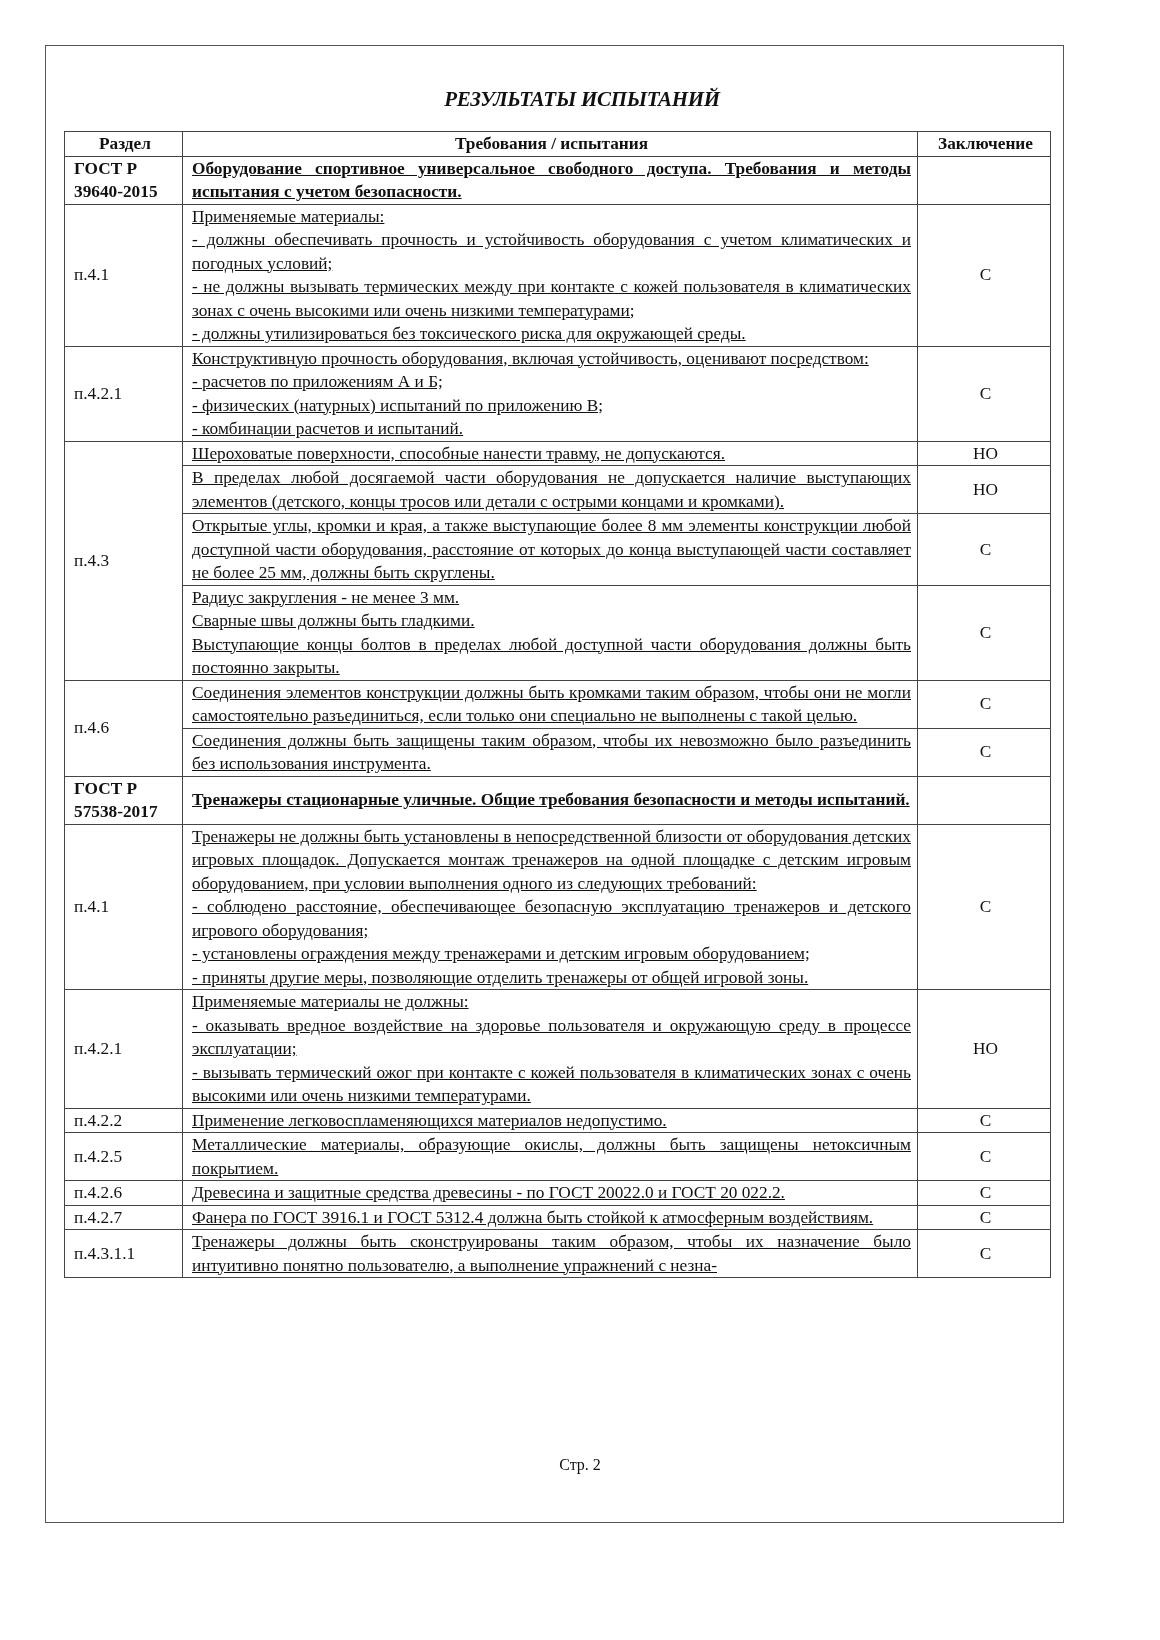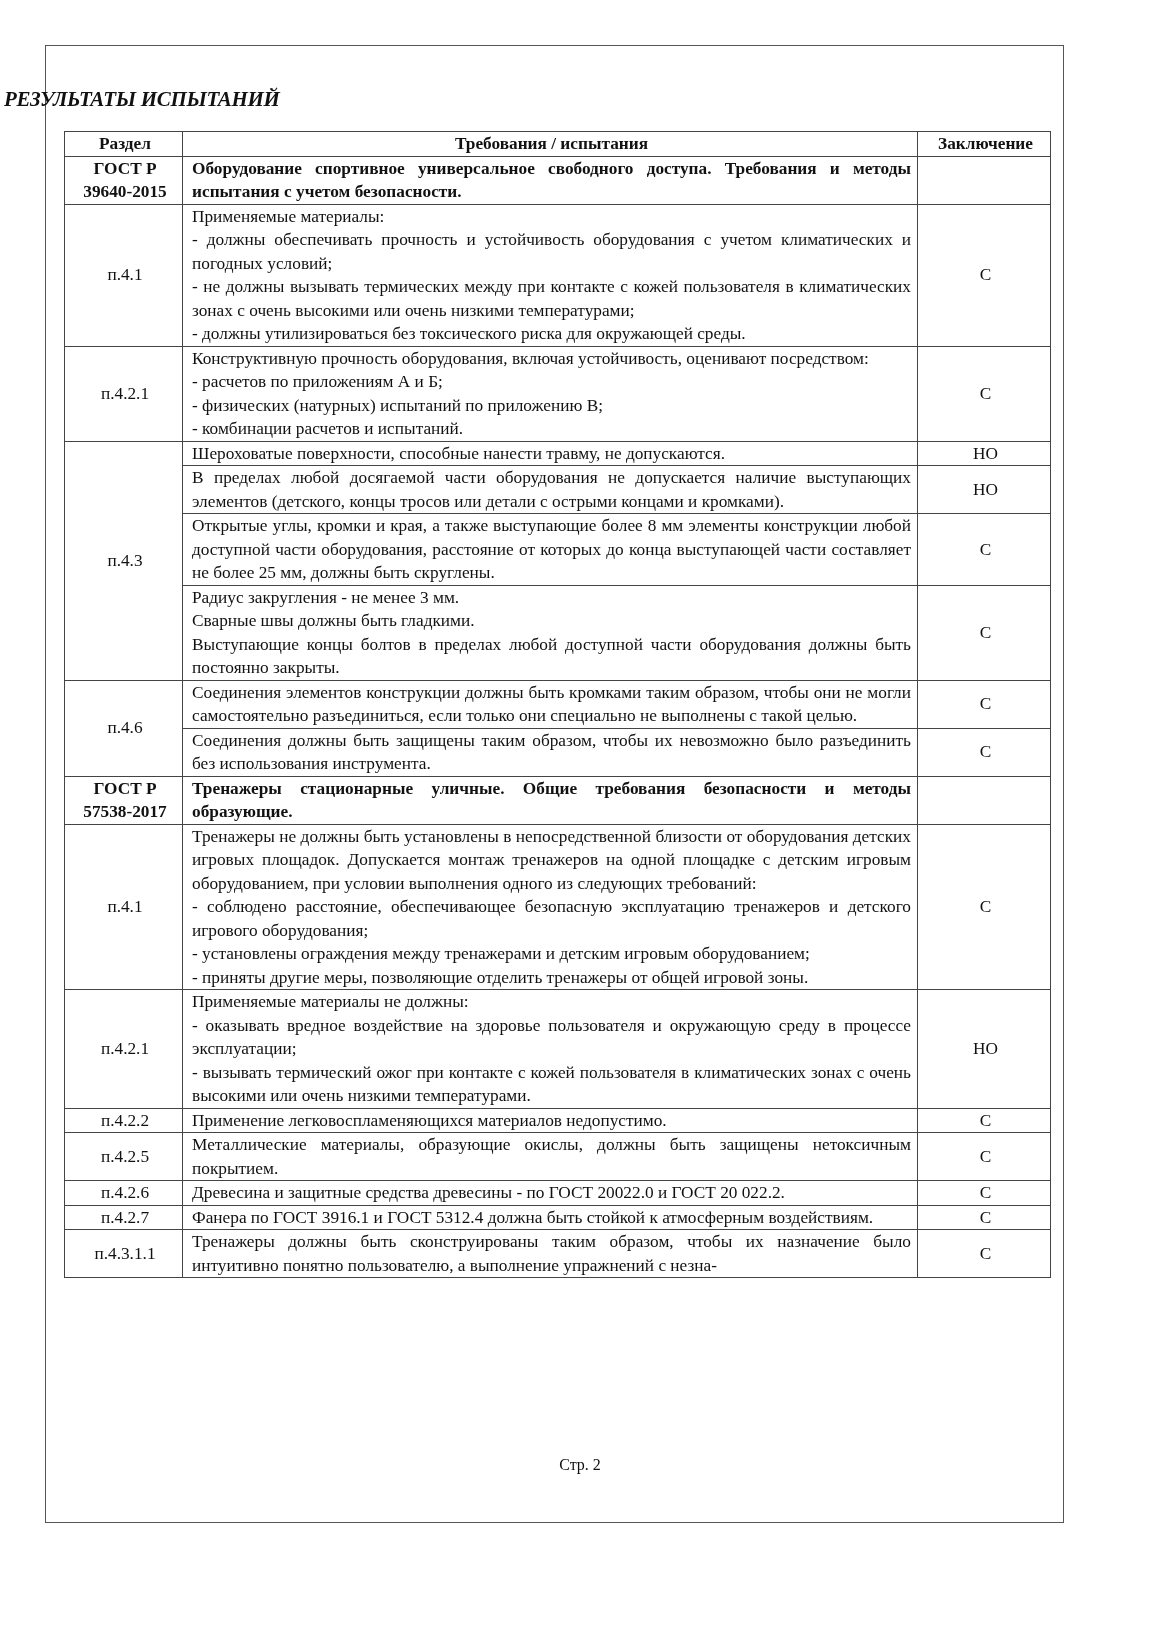--- a/index.html
+++ b/index.html
@@ -1,25 +1,25 @@
 <!DOCTYPE html>
 <html><head>
 <meta charset="utf-8">
 <style>
   html, body { margin:0; padding:0; background:#ffffff; }
   body { width:1160px; height:1640px; position:relative; font-family:"Liberation Serif","DejaVu Serif",serif; color:#111; }
   .frame { position:absolute; left:45px; top:45px; width:1019px; height:1478px; border:1px solid #555; box-sizing:border-box; }
-  .title { position:absolute; left:4px; right:0; top:87px; text-align:left; font-size:21px; font-weight:bold; font-style:italic; letter-spacing:-0.3px; }
+  .title { position:absolute; left:4px; right:0; top:87px; text-align:center; font-size:21px; font-weight:bold; font-style:italic; letter-spacing:-0.3px; }
   table.results { position:absolute; left:64px; top:131px; width:986px; border-collapse:collapse; table-layout:fixed; font-size:17.3px; line-height:23.5px; }
   table.results td, table.results th { border:1.5px solid #444; padding:0 6px 0 9px; vertical-align:middle; }
   col.c1 { width:118px; } col.c2 { width:735px; } col.c3 { width:133px; }
   th { font-weight:bold; text-align:center; height:22px; }
-  td.sec { text-align:center; padding:0 2px; }
+  td.sec { text-align:left; padding:0 2px; }
   td.concl { text-align:center; }
-  td.req { text-align:justify; }
+  td.req { text-align:justify;text-decoration:underline; }
   tr.std td { font-weight:bold; }
   .line { display:block; }
   .page-num { position:absolute; left:0; right:0; top:1456px; text-align:center; font-size:16px; }
 </style>
 </head>
 <body>
 
 <div class="frame"></div>
 
 <div class="title">РЕЗУЛЬТАТЫ ИСПЫТАНИЙ</div>
@@ -100,21 +100,21 @@
     <tr>
       <td class="req">Соединения должны быть защищены таким образом, чтобы их невозможно было разъединить без использования инструмента.</td>
       <td class="concl">С</td>
     </tr>
 
     <tr class="std">
       <td class="sec">
         <span class="line">ГОСТ Р</span>
         <span class="line">57538-2017</span>
       </td>
-      <td class="req">Тренажеры стационарные уличные. Общие требования безопасности и методы образующие.</td>
+      <td class="req">Тренажеры стационарные уличные. Общие требования безопасности и методы испытаний.</td>
       <td class="concl"></td>
     </tr>
 
     <tr>
       <td class="sec">п.4.1</td>
       <td class="req">
         <span class="line">Тренажеры не должны быть установлены в непосредственной близости от оборудования детских игровых площадок. Допускается монтаж тренажеров на одной площадке с детским игровым оборудованием, при условии выполнения одного из следующих требований:</span>
         <span class="line">- соблюдено расстояние, обеспечивающее безопасную эксплуатацию тренажеров и детского игрового оборудования;</span>
         <span class="line">- установлены ограждения между тренажерами и детским игровым оборудованием;</span>
         <span class="line">- приняты другие меры, позволяющие отделить тренажеры от общей игровой зоны.</span>

